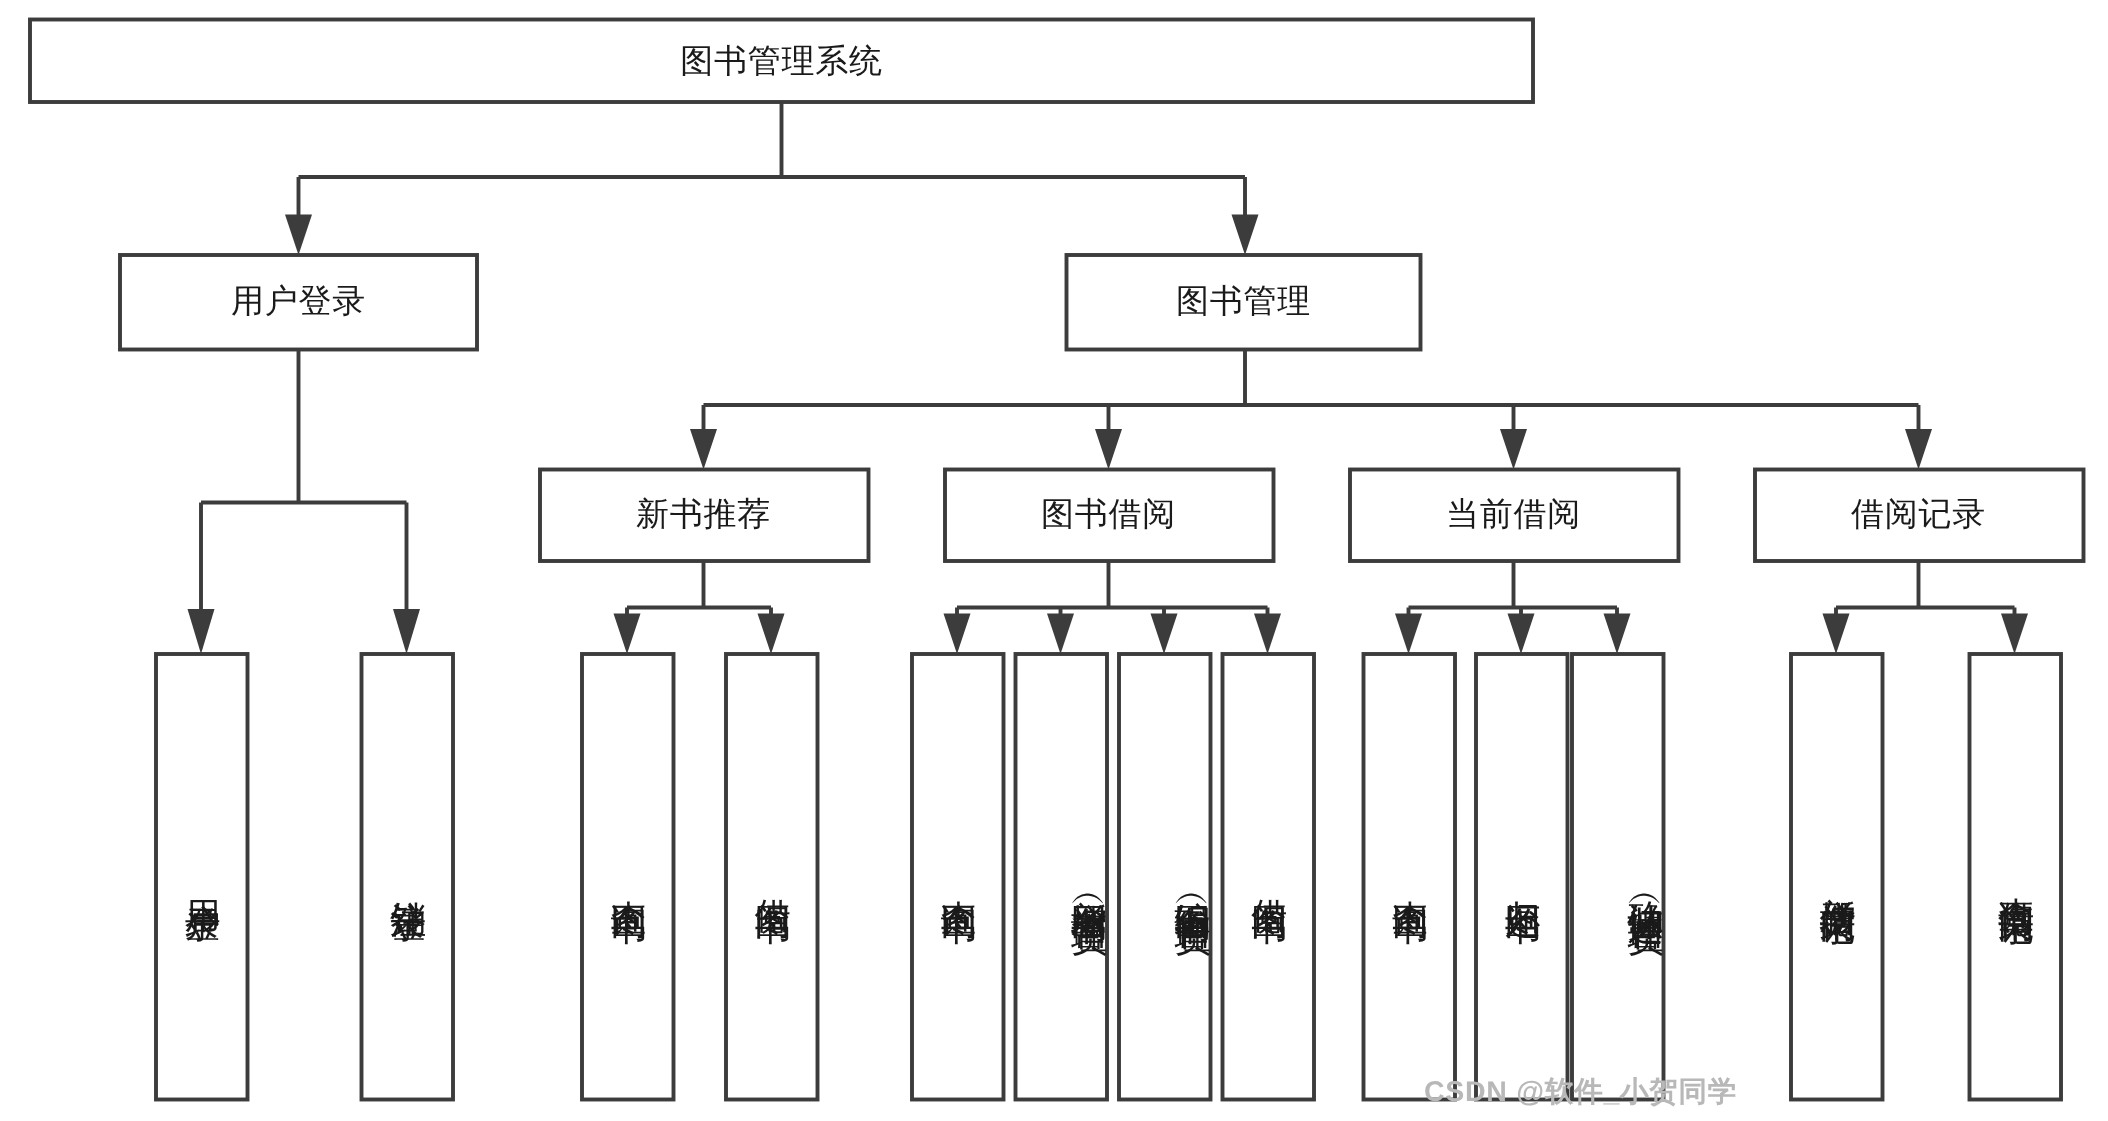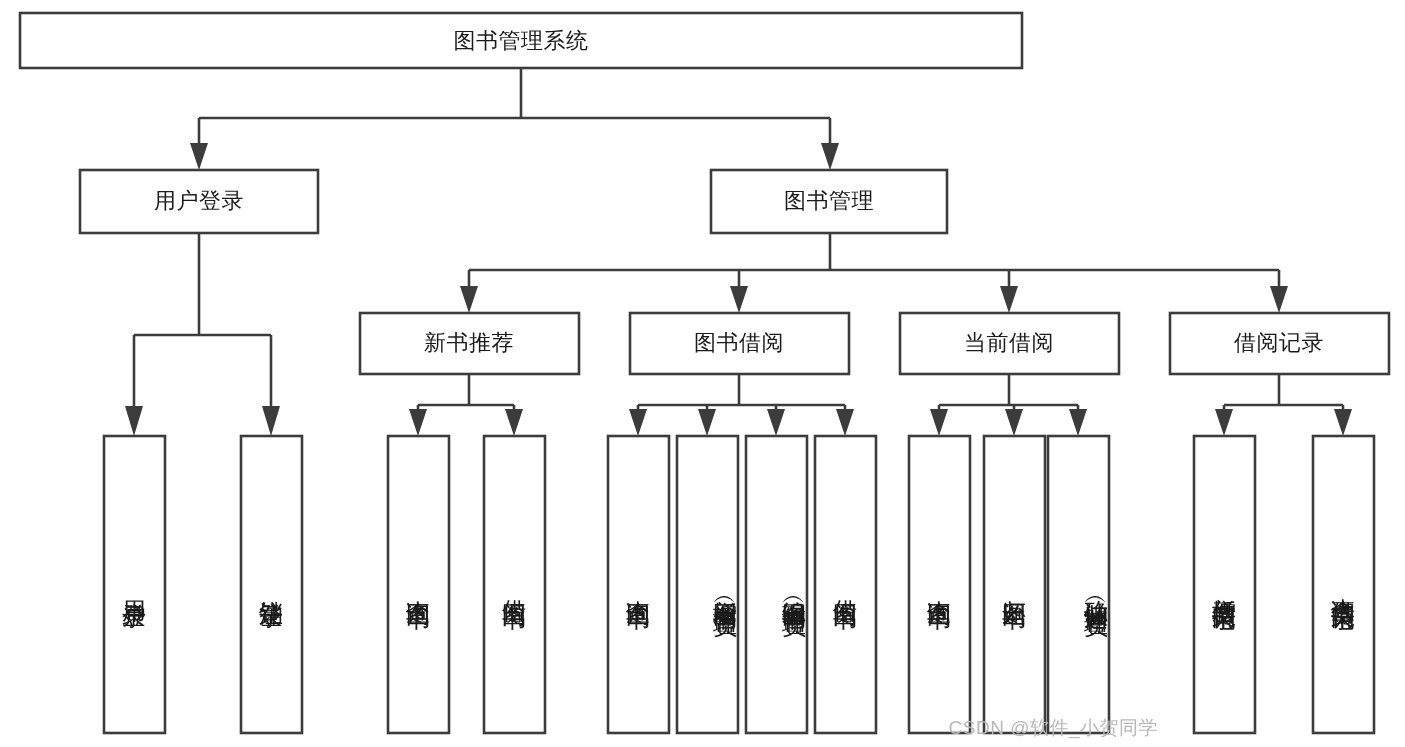--- a/index.html
+++ b/index.html
@@ -69,20 +69,21 @@
   }
   .watermark {
     position: absolute;
     right: 8px;
     bottom: 6px;
     font-family: "Liberation Sans", "DejaVu Sans", sans-serif;
     font-size: 19px;
     color: #b8b8b8;
     letter-spacing: 0.5px;
     white-space: nowrap;
+    font-weight: bold;
   }
 </style>
 </head>
 <body>
 
 <div id="diagram-root">
 
   <svg class="flowchart" viewBox="0 0 1405 747" xmlns="http://www.w3.org/2000/svg">
 
     <g>

